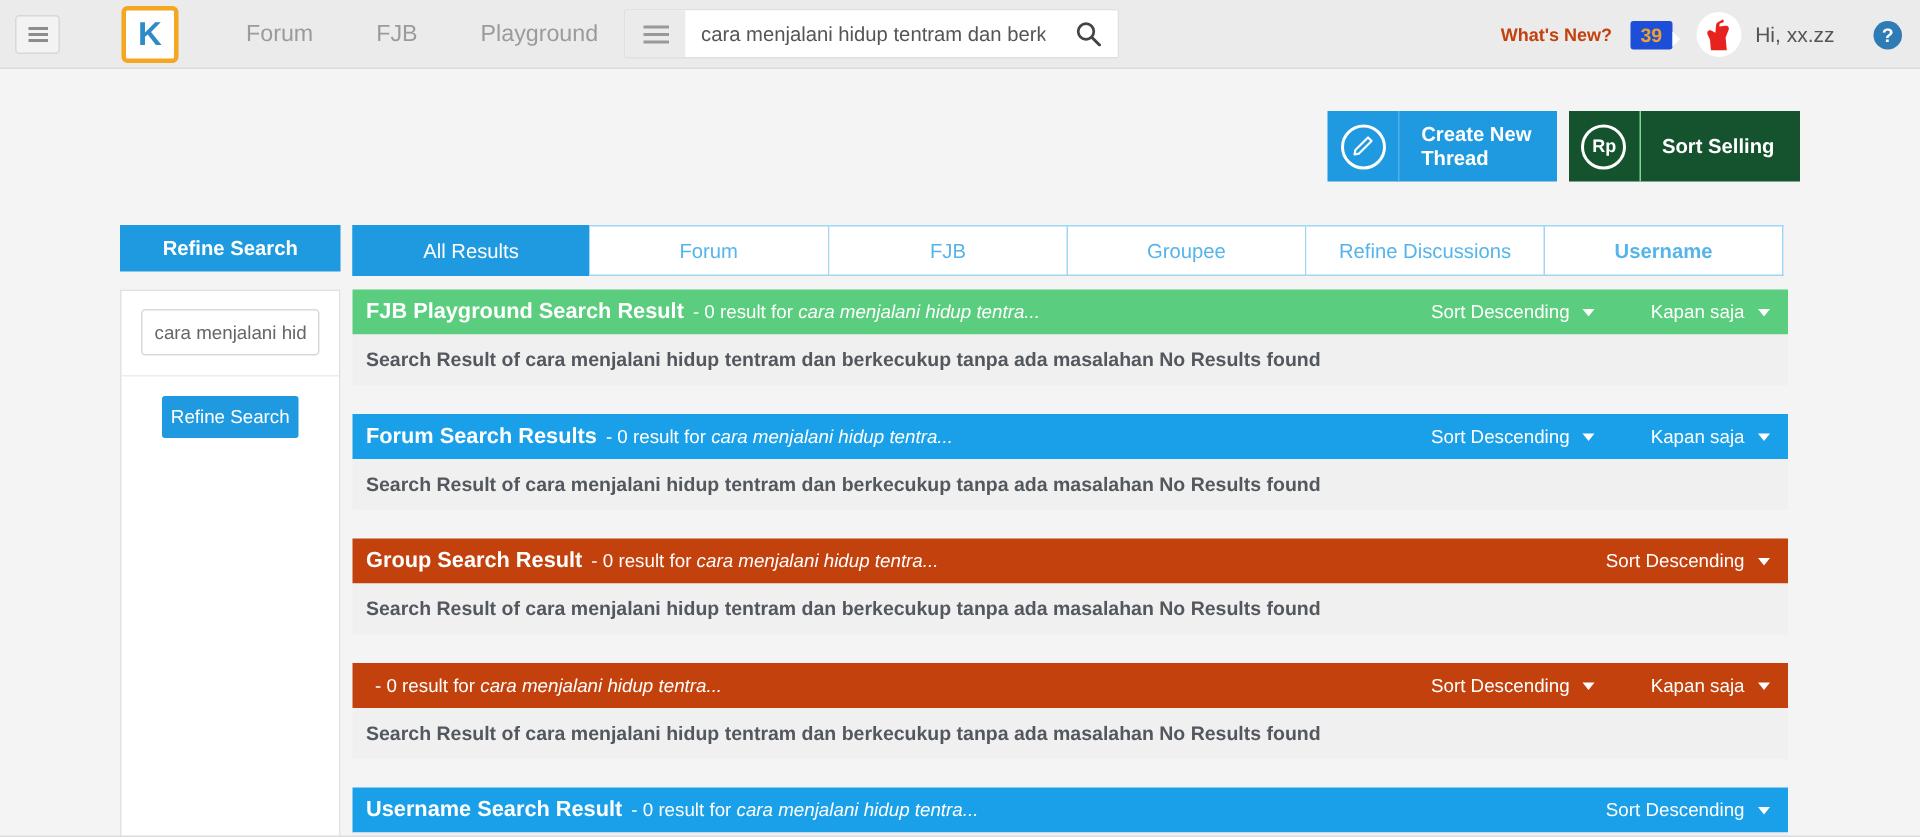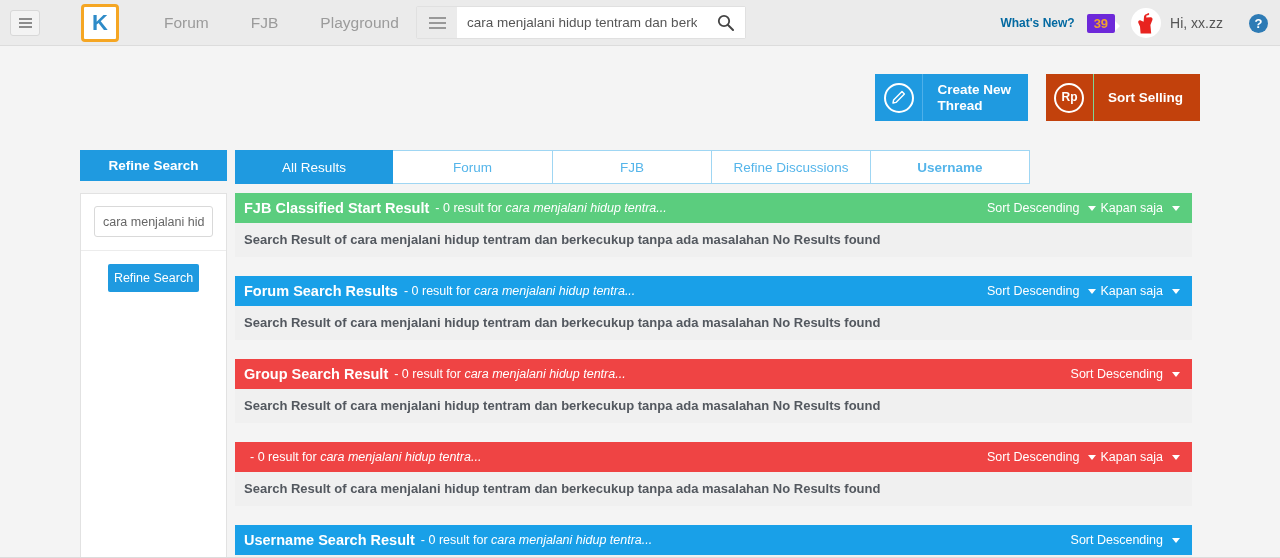--- a/index.html
+++ b/index.html
@@ -58,24 +58,24 @@
   .s-go {
     width: 40px; height: 31px; display: flex; align-items: center; justify-content: center;
     background: #fff; cursor: pointer;
   }
   .s-go svg { display: block; }
 
   .hright {
     position: absolute; right: 12px; top: 0; height: 46px;
     display: flex; align-items: center;
   }
-  .whatsnew { color: #0369a1; font-size: 12px; font-weight: bold; cursor: pointer; }
+  .whatsnew { color: #c2410c; font-size: 12px; font-weight: bold; cursor: pointer; }
   .badge {
     position: relative; margin-left: 12px;
-    background: #6d28d9; color: #f0a030; font-size: 13px; font-weight: bold;
+    background: #1d4ed8; color: #f0a030; font-size: 13px; font-weight: bold;
     padding: 2px 7px; border-radius: 2px; cursor: pointer;
   }
   .badge:after {
     content: ""; position: absolute; right: -5px; top: 7px;
     border-top: 5px solid transparent; border-bottom: 5px solid transparent;
     border-left: 5px solid #fff;
   }
   .avatar {
     width: 30px; height: 30px; border-radius: 50%; background: #fff;
     margin-left: 16px; position: relative; overflow: hidden; cursor: pointer;
@@ -92,21 +92,21 @@
   
   .actions {
     position: absolute; right: 80px; top: 74px;
     display: flex;
   }
   .abtn {
     display: flex; align-items: center; height: 47px; cursor: pointer;
     color: #fff; font-weight: bold; font-size: 13.5px; line-height: 1.15;
   }
   .abtn.blue { background: #1f9ae0; }
-  .abtn.green { background: #c2410c; margin-left: 18px; justify-content: space-between; }
+  .abtn.green { background: #14532d; margin-left: 8px; justify-content: space-between; }
   .abtn .ico {
     width: 48px; height: 47px; display: flex; align-items: center; justify-content: center;
   }
   .abtn.blue .ico { border-right: 1px solid #4eb0e9; }
   .abtn.green .ico { border-right: 1px solid #7ed696; }
   .circ {
     width: 30px; height: 30px; border-radius: 50%; border: 2px solid #fff;
     display: flex; align-items: center; justify-content: center;
     font-size: 12px; font-weight: bold; color: #fff;
   }
@@ -156,29 +156,29 @@
   }
 
   .results { margin-left: 8px; width: 957px; }
   .rblock { margin-bottom: 19px; }
   .rbar {
     height: 30px; display: flex; align-items: center; color: #fff;
     padding: 0 12px 0 9px;
   }
   .rbar.green { background: #5bcd7e; }
   .rbar.blue  { background: #19a0e8; }
-  .rbar.purple{ background: #ef4444; justify-content: space-between; }
+  .rbar.purple{ background: #c2410c; justify-content: space-between; }
   .rtitle { font-size: 14.5px; font-weight: bold; white-space: nowrap; }
   .rmeta { font-size: 12.5px; margin-left: 6px; white-space: nowrap; }
   .rmeta em { font-style: italic; }
   .rspacer { flex: 1; }
   .sortgrp { display: flex; align-items: center; }
   .sortitem {
     font-size: 12.5px; color: #fff; display: flex; align-items: center;
-    margin-left: 4px; cursor: pointer; white-space: nowrap;
+    margin-left: 37px; cursor: pointer; white-space: nowrap;
   }
   .caret {
     display: inline-block; margin-left: 9px;
     border-left: 4px solid transparent; border-right: 4px solid transparent;
     border-top: 5px solid #fff;
   }
   .rbody {
     background: #f0f0f0; color: #53585f; font-size: 13px; font-weight: bold;
     padding: 9px 10px 10px 9px;
   }
@@ -263,38 +263,39 @@
 </div>
 
 <div class="content">
 
   <div class="toprow">
     <div class="refine-btn">Refine Search</div>
     <div class="tabs">
       <div class="tab w1 active">All Results</div>
       <div class="tab w2">Forum</div>
       <div class="tab w3">FJB</div>
+      <div class="tab w4">Groupee</div>
       <div class="tab w5">Refine Discussions</div>
       <div class="tab w6">Username</div>
     </div>
   </div>
 
   <div class="body-row">
 
     <div class="sidebar">
       <input type="text" value="cara menjalani hid" style="">
       <div class="sidebar-sep"></div>
       <div class="sidebar-btn">Refine Search</div>
     </div>
 
     <div class="results">
 
       <div class="rblock">
         <div class="rbar green">
-          <span class="rtitle">FJB Classified Start Result</span>
+          <span class="rtitle">FJB Playground Search Result</span>
           <span class="rmeta">
             <span>- 0 result for</span>
             <em>cara menjalani hidup tentra...</em>
           </span>
           <span class="rspacer"></span>
           <span class="sortgrp">
             <span class="sortitem">
               <span>Sort Descending</span>
               <i class="caret"></i>
             </span>

